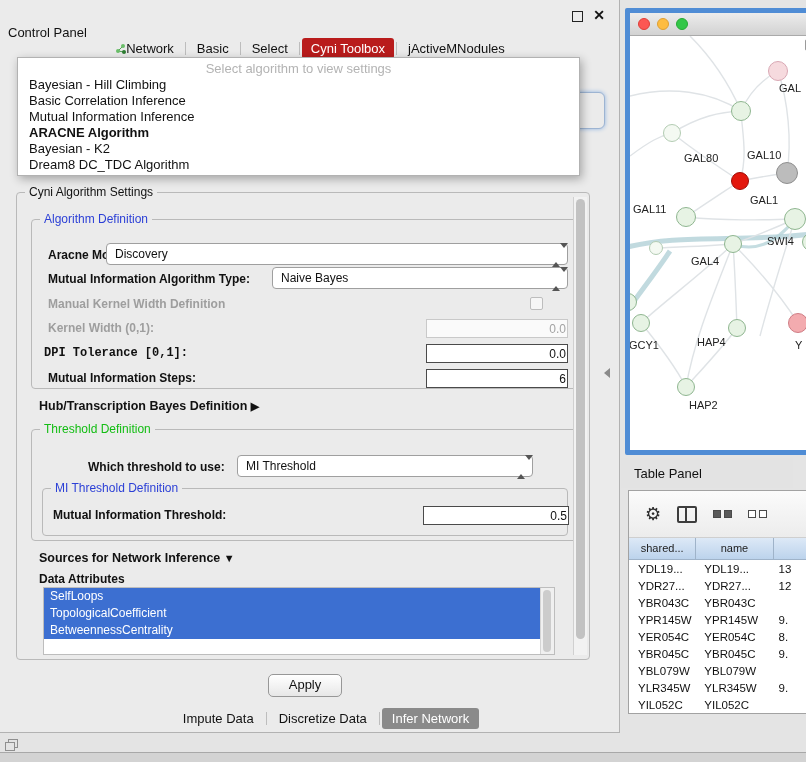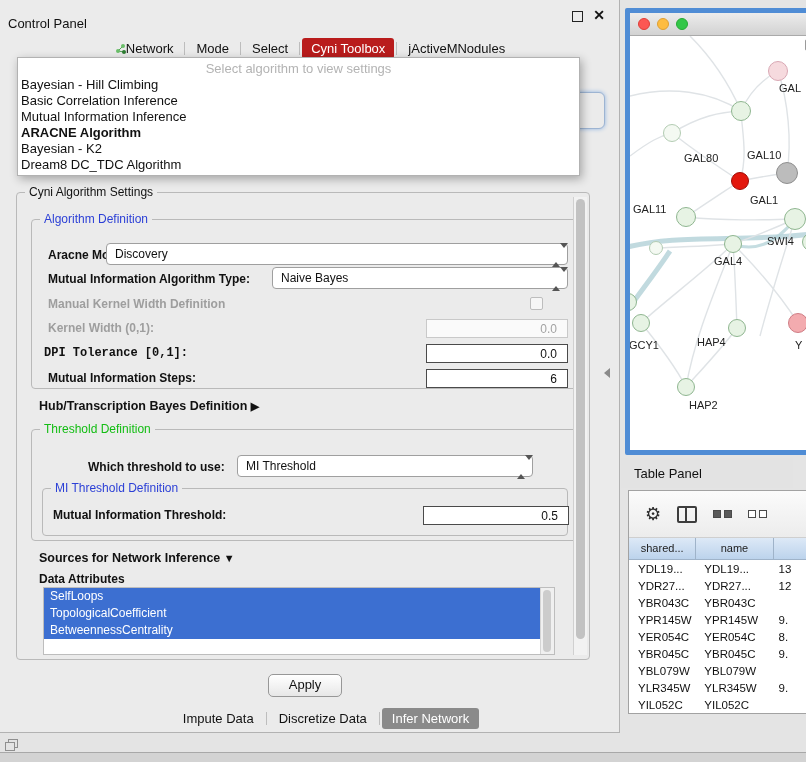--- a/index.html
+++ b/index.html
@@ -1,57 +1,57 @@
 <!DOCTYPE html>
 <html><head>
 <meta charset="utf-8">
 <style>
   html,body{margin:0;padding:0;width:806px;height:762px;overflow:hidden;
     background:#e4e4e4;font-family:"Liberation Sans",sans-serif;-webkit-font-smoothing:antialiased;}
   
   .cpanel{position:absolute;left:0;top:0;width:620px;height:733px;background:#ebebeb;
     border-right:1px solid #b2b2b2;border-bottom:1px solid #b2b2b2;box-sizing:border-box;}
   .titlebar{position:absolute;left:0;top:0;width:100%;height:30px;}
-  .titlebar .wtitle{position:absolute;left:8px;top:16px;font-size:13px;color:#111;}
+  .titlebar .wtitle{position:absolute;left:8px;top:25px;font-size:13px;color:#111;}
   .restore-box{position:absolute;right:36px;top:11px;width:9px;height:9px;border:1.5px solid #222;}
   .close-x{position:absolute;right:14px;top:7px;font-size:14px;font-weight:bold;color:#111;}
   
   .tabbar{position:absolute;left:0;top:36px;width:620px;height:24px;display:flex;
     justify-content:center;align-items:center;font-size:13px;color:#111;}
   .tab{padding:3px 9px;border-radius:3px;white-space:nowrap;display:flex;align-items:center;gap:0;}
   .tab.sel{background:#b91c1c;color:#fff;}
   .tsep{width:1px;height:13px;background:#bdbdbd;margin:0 2px;}
   
   .combo-frag{position:absolute;left:565px;top:92px;width:38px;height:35px;border:1px solid #9db4d2;
     border-radius:6px;background:#ebebeb;box-shadow:0 0 4px #8fb4e2;z-index:5;}
   
   .popup{position:absolute;left:17px;top:57px;width:561px;background:#fff;border:1px solid #b2b2b2;
     box-shadow:2px 3px 9px rgba(0,0,0,.30);z-index:20;font-size:13px;padding:2px 0;color:#111;}
   .popup .ph{color:#b3b3b3;text-align:center;height:17px;line-height:17px;}
-  .popup .item{height:16px;line-height:16px;padding-left:3px;}
+  .popup .item{height:16px;line-height:16px;padding-left:11px;}
   .popup .item.sel{font-weight:bold;}
   
   .group{position:absolute;border:1px solid #b9b9b9;border-radius:4px;box-sizing:border-box;}
   .gtitle{position:absolute;top:-8px;left:8px;background:#ebebeb;padding:0 4px;font-size:12px;
     color:#111;white-space:nowrap;}
   .t-blue{color:#2b3fd6;}
   .t-green{color:#13bd13;}
   .lbl{position:absolute;font-size:12px;font-weight:bold;color:#111;white-space:nowrap;}
   .lbl.dis{color:#9e9e9e;}
   
   .combo{position:absolute;height:22px;background:#fff;border:1px solid #9f9f9f;border-radius:4px;
     font-size:12px;color:#111;display:flex;align-items:center;padding-left:8px;box-sizing:border-box;}
   .stepper{position:absolute;right:5px;top:4px;width:10px;}
   .arr-up{width:0;height:0;border-left:4px solid transparent;border-right:4px solid transparent;
     border-bottom:5px solid #555;margin-bottom:2px;}
   .arr-dn{width:0;height:0;border-left:4px solid transparent;border-right:4px solid transparent;
     border-top:5px solid #555;}
   
   .field{position:absolute;height:19px;background:#fff;border:1px solid #4a4a4a;font-size:12px;
-    text-align:right;padding:0 10px;box-sizing:border-box;font-family:"Liberation Sans",sans-serif;color:#111;}
+    text-align:right;padding:0 1px;box-sizing:border-box;font-family:"Liberation Sans",sans-serif;color:#111;}
   .field.dis{border-color:#c9c9c9;color:#a3a3a3;background:#fafafa;}
   .checkbox{position:absolute;width:13px;height:13px;border:1px solid #bdbdbd;background:#f6f6f6;
     border-radius:2px;box-sizing:border-box;}
   .tri{font-size:11px;color:#111;}
   
   .attrlist{position:absolute;border:1px solid #bdbdbd;background:#fff;overflow:hidden;box-sizing:border-box;}
   .attritem{height:17px;line-height:17px;font-size:12px;color:#fff;background:#3c6fd1;
     padding-left:6px;width:calc(100% - 13px);box-sizing:border-box;}
   .attrsb{position:absolute;right:0;top:0;bottom:0;width:13px;background:#f0f0f0;border-left:1px solid #d5d5d5;}
   .attrsb .thumb{position:absolute;left:2px;top:2px;width:8px;bottom:2px;background:#cccccc;border-radius:4px;}
@@ -135,21 +135,21 @@
         <line x1="3" y1="8" x2="8" y2="3" stroke="#4f9d4f" stroke-width="1"></line>
         <line x1="3" y1="8" x2="9" y2="9" stroke="#4f9d4f" stroke-width="1"></line>
         <circle cx="3" cy="8" r="2" fill="#6abf69"></circle>
         <circle cx="8" cy="3" r="2" fill="#6abf69"></circle>
         <circle cx="9" cy="9" r="2" fill="#2e7d32"></circle>
       </svg>
       <span>Network</span>
     </span>
     <span class="tsep"></span>
     <span class="tab">
-        <span>Mode</span>
+        <span>Basic</span>
       </span>
     <span class="tsep"></span>
     <span class="tab">
         <span>Select</span>
       </span>
     <span class="tsep"></span>
     <span class="tab sel">
         <span>Cyni Toolbox</span>
       </span>
     <span class="tsep"></span>
@@ -309,21 +309,21 @@
     <div class="node n-green" style="left:98px;top:283px;width:18px;height:18px;"></div>
     <div class="node n-pink2" style="left:158px;top:277px;width:20px;height:20px;"></div>
     <div class="node n-green" style="left:47px;top:342px;width:18px;height:18px;"></div>
 
     <span class="nlabel" style="left:149px;top:46px;">GAL</span>
     <span class="nlabel" style="left:54px;top:116px;">GAL80</span>
     <span class="nlabel" style="left:117px;top:113px;">GAL10</span>
     <span class="nlabel" style="left:3px;top:167px;">GAL11</span>
     <span class="nlabel" style="left:120px;top:158px;">GAL1</span>
     <span class="nlabel" style="left:137px;top:199px;">SWI4</span>
-    <span class="nlabel" style="left:84px;top:219px;">GAL4</span>
+    <span class="nlabel" style="left:61px;top:219px;">GAL4</span>
     <span class="nlabel" style="left:-1px;top:303px;">GCY1</span>
     <span class="nlabel" style="left:67px;top:300px;">HAP4</span>
     <span class="nlabel" style="left:59px;top:363px;">HAP2</span>
     <span class="nlabel" style="left:165px;top:303px;">Y</span>
 
     <span class="birdseye"></span>
   </div>
 </div>
 
 <div class="tstrip">

